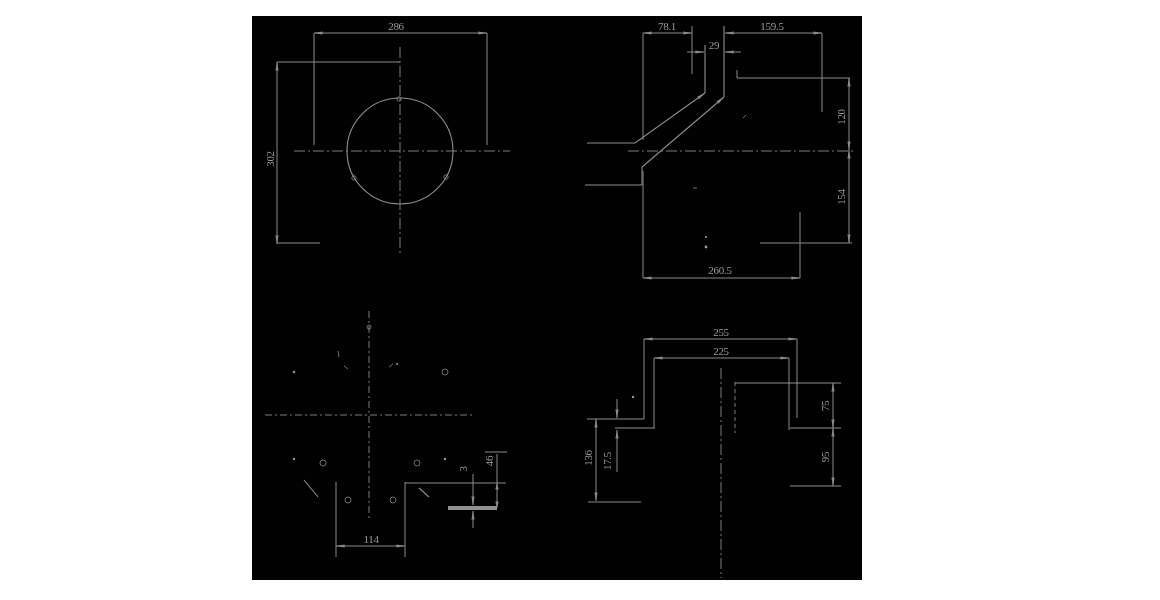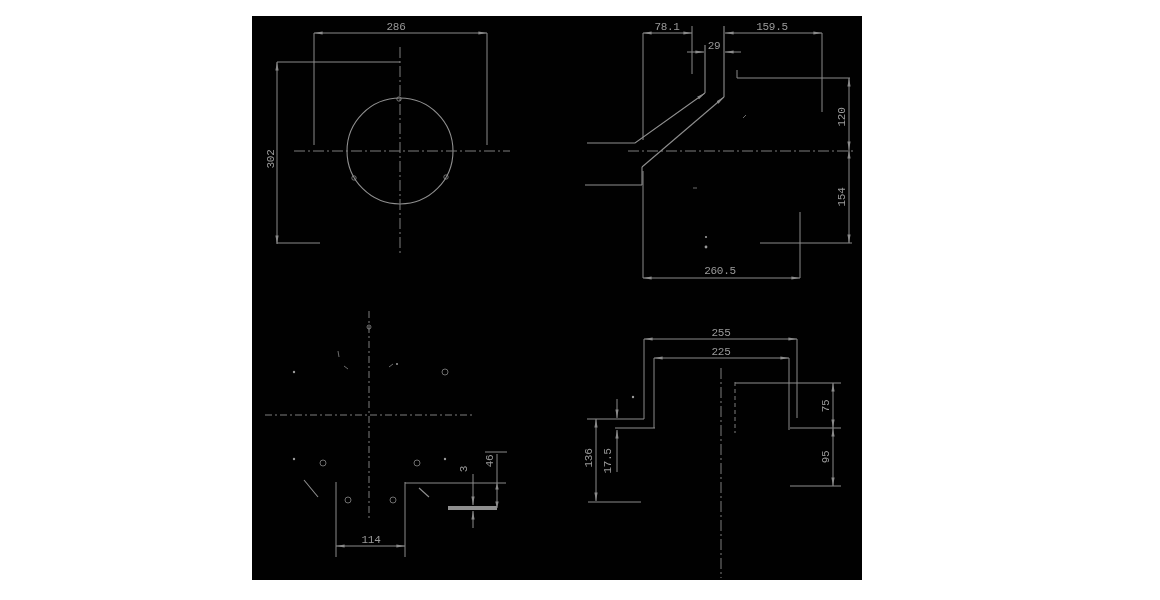--- a/index.html
+++ b/index.html
@@ -1,16 +1,16 @@
 <!DOCTYPE html>
 <html><head>
 <meta charset="utf-8">
 <style>
   html,body{margin:0;padding:0;background:#ffffff;width:1160px;height:600px;overflow:hidden;}
-  #stage{position:relative;width:1160px;height:480px;background:#ffffff;font-family:Liberation Mono, monospace;}
+  #stage{position:relative;width:1160px;height:480px;background:#ffffff;font-family:Liberation Serif, serif;}
   svg{position:absolute;left:0;top:0;}
   .dl{stroke:#8b8b8b;stroke-width:1;fill:none;}
   .pl{stroke:#8f8f8f;stroke-width:1.1;fill:none;}
   .cl{stroke:#7e7e7e;stroke-width:1;fill:none;stroke-dasharray:11 3 2 3;}
   .cl2{stroke:#7e7e7e;stroke-width:1;fill:none;stroke-dasharray:7 3 2 3;}
   .hl{stroke:#7e7e7e;stroke-width:1;fill:none;stroke-dasharray:4 3;}
   .fm{stroke:#9a9a9a;stroke-width:1;fill:none;opacity:.7;}
   .dot{fill:#9a9a9a;stroke:none;}
   .bar{fill:#8f8f8f;stroke:none;}
   .ar{fill:#8b8b8b;stroke:none;}

